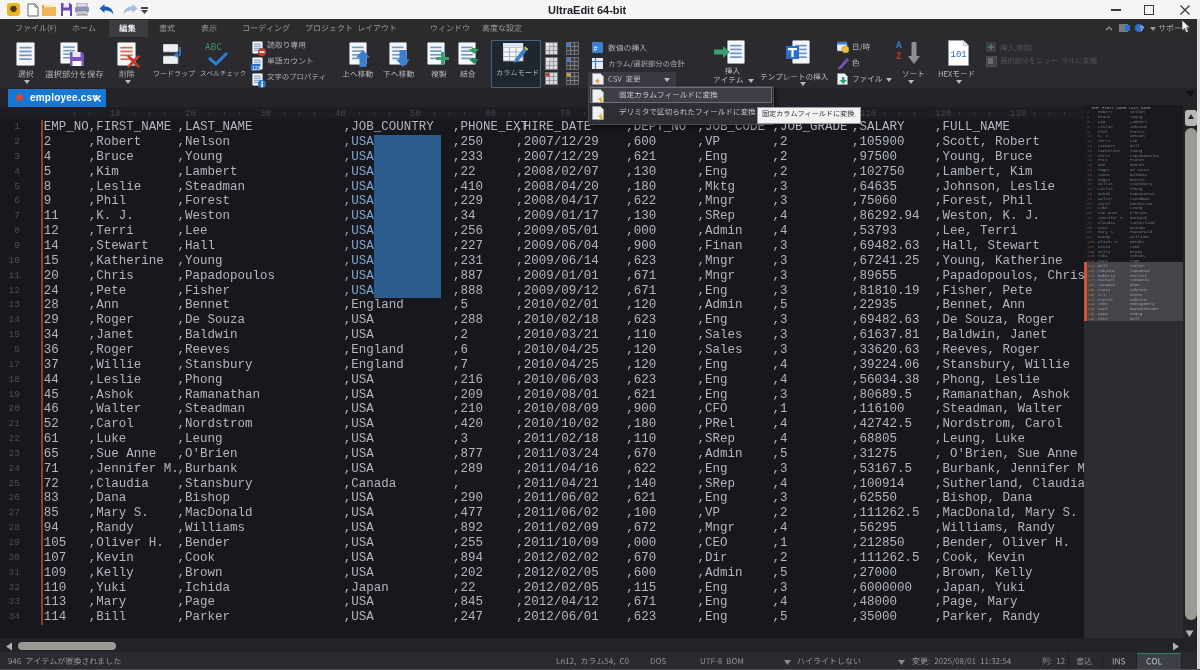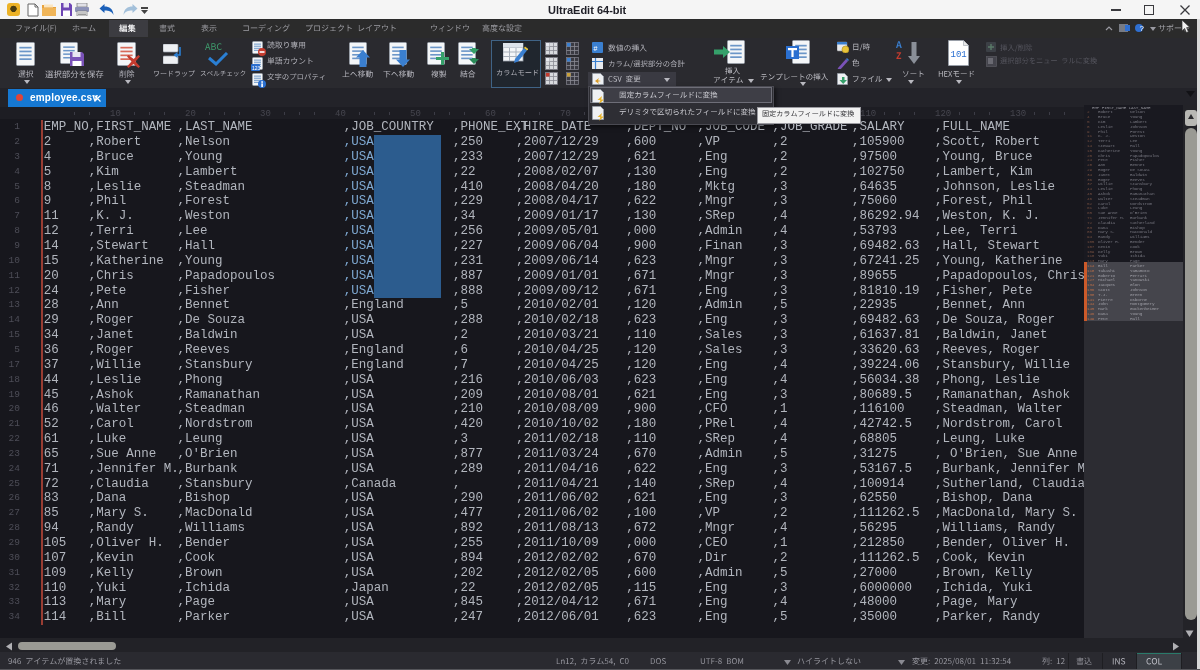--- a/index.html
+++ b/index.html
@@ -517,25 +517,25 @@
 <div class="row t" style="top:372.65px"><span class="c0">44</span><span class="c1">,Leslie</span><span class="c2">,Phong</span><span class="c3">,USA</span><span class="c4">,216</span><span class="c5">,2010/06/03</span><span class="c6">,623</span><span class="c7">,Eng</span><span class="c8">,4</span><span class="c9">,56034.38</span><span class="c10">,Phong, Leslie</span></div>
 <div class="row t" style="top:387.50px"><span class="c0">45</span><span class="c1">,Ashok</span><span class="c2">,Ramanathan</span><span class="c3">,USA</span><span class="c4">,209</span><span class="c5">,2010/08/01</span><span class="c6">,621</span><span class="c7">,Eng</span><span class="c8">,3</span><span class="c9">,80689.5</span><span class="c10">,Ramanathan, Ashok</span></div>
 <div class="row t" style="top:402.35px"><span class="c0">46</span><span class="c1">,Walter</span><span class="c2">,Steadman</span><span class="c3">,USA</span><span class="c4">,210</span><span class="c5">,2010/08/09</span><span class="c6">,900</span><span class="c7">,CFO</span><span class="c8">,1</span><span class="c9">,116100</span><span class="c10">,Steadman, Walter</span></div>
 <div class="row t" style="top:417.20px"><span class="c0">52</span><span class="c1">,Carol</span><span class="c2">,Nordstrom</span><span class="c3">,USA</span><span class="c4">,420</span><span class="c5">,2010/10/02</span><span class="c6">,180</span><span class="c7">,PRel</span><span class="c8">,4</span><span class="c9">,42742.5</span><span class="c10">,Nordstrom, Carol</span></div>
 <div class="row t" style="top:432.05px"><span class="c0">61</span><span class="c1">,Luke</span><span class="c2">,Leung</span><span class="c3">,USA</span><span class="c4">,3</span><span class="c5">,2011/02/18</span><span class="c6">,110</span><span class="c7">,SRep</span><span class="c8">,4</span><span class="c9">,68805</span><span class="c10">,Leung, Luke</span></div>
 <div class="row t" style="top:446.90px"><span class="c0">65</span><span class="c1">,Sue Anne</span><span class="c2">,O'Brien</span><span class="c3">,USA</span><span class="c4">,877</span><span class="c5">,2011/03/24</span><span class="c6">,670</span><span class="c7">,Admin</span><span class="c8">,5</span><span class="c9">,31275</span><span class="c10">, O'Brien, Sue Anne</span></div>
 <div class="row t" style="top:461.75px"><span class="c0">71</span><span class="c1">,Jennifer M.</span><span class="c2">,Burbank</span><span class="c3">,USA</span><span class="c4">,289</span><span class="c5">,2011/04/16</span><span class="c6">,622</span><span class="c7">,Eng</span><span class="c8">,3</span><span class="c9">,53167.5</span><span class="c10">,Burbank, Jennifer M</span></div>
 <div class="row t" style="top:476.60px"><span class="c0">72</span><span class="c1">,Claudia</span><span class="c2">,Stansbury</span><span class="c3">,Canada</span><span class="c4">,</span><span class="c5">,2011/04/21</span><span class="c6">,140</span><span class="c7">,SRep</span><span class="c8">,4</span><span class="c9">,100914</span><span class="c10">,Sutherland, Claudia</span></div>
 <div class="row t" style="top:491.45px"><span class="c0">83</span><span class="c1">,Dana</span><span class="c2">,Bishop</span><span class="c3">,USA</span><span class="c4">,290</span><span class="c5">,2011/06/02</span><span class="c6">,621</span><span class="c7">,Eng</span><span class="c8">,3</span><span class="c9">,62550</span><span class="c10">,Bishop, Dana</span></div>
 <div class="row t" style="top:506.30px"><span class="c0">85</span><span class="c1">,Mary S.</span><span class="c2">,MacDonald</span><span class="c3">,USA</span><span class="c4">,477</span><span class="c5">,2011/06/02</span><span class="c6">,100</span><span class="c7">,VP</span><span class="c8">,2</span><span class="c9">,111262.5</span><span class="c10">,MacDonald, Mary S.</span></div>
-<div class="row t" style="top:521.15px"><span class="c0">94</span><span class="c1">,Randy</span><span class="c2">,Williams</span><span class="c3">,USA</span><span class="c4">,892</span><span class="c5">,2011/08/13</span><span class="c6">,672</span><span class="c7">,Mngr</span><span class="c8">,4</span><span class="c9">,56295</span><span class="c10">,Williams, Randy</span></div>
+<div class="row t" style="top:521.15px"><span class="c0">94</span><span class="c1">,Randy</span><span class="c2">,Williams</span><span class="c3">,USA</span><span class="c4">,892</span><span class="c5">,2011/02/09</span><span class="c6">,672</span><span class="c7">,Mngr</span><span class="c8">,4</span><span class="c9">,56295</span><span class="c10">,Williams, Randy</span></div>
 <div class="row t" style="top:536.00px"><span class="c0">105</span><span class="c1">,Oliver H.</span><span class="c2">,Bender</span><span class="c3">,USA</span><span class="c4">,255</span><span class="c5">,2011/10/09</span><span class="c6">,000</span><span class="c7">,CEO</span><span class="c8">,1</span><span class="c9">,212850</span><span class="c10">,Bender, Oliver H.</span></div>
 <div class="row t" style="top:550.85px"><span class="c0">107</span><span class="c1">,Kevin</span><span class="c2">,Cook</span><span class="c3">,USA</span><span class="c4">,894</span><span class="c5">,2012/02/02</span><span class="c6">,670</span><span class="c7">,Dir</span><span class="c8">,2</span><span class="c9">,111262.5</span><span class="c10">,Cook, Kevin</span></div>
 <div class="row t" style="top:565.70px"><span class="c0">109</span><span class="c1">,Kelly</span><span class="c2">,Brown</span><span class="c3">,USA</span><span class="c4">,202</span><span class="c5">,2012/02/05</span><span class="c6">,600</span><span class="c7">,Admin</span><span class="c8">,5</span><span class="c9">,27000</span><span class="c10">,Brown, Kelly</span></div>
-<div class="row t" style="top:580.55px"><span class="c0">110</span><span class="c1">,Yuki</span><span class="c2">,Ichida</span><span class="c3">,Japan</span><span class="c4">,22</span><span class="c5">,2012/02/05</span><span class="c6">,115</span><span class="c7">,Eng</span><span class="c8">,3</span><span class="c9">,6000000</span><span class="c10">,Ichida, Yuki</span></div>
+<div class="row t" style="top:580.55px"><span class="c0">110</span><span class="c1">,Yuki</span><span class="c2">,Ichida</span><span class="c3">,Japan</span><span class="c4">,22</span><span class="c5">,2012/02/05</span><span class="c6">,115</span><span class="c7">,Eng</span><span class="c8">,3</span><span class="c9">,6000000</span><span class="c10">,Japan, Yuki</span></div>
 <div class="row t" style="top:595.40px"><span class="c0">113</span><span class="c1">,Mary</span><span class="c2">,Page</span><span class="c3">,USA</span><span class="c4">,845</span><span class="c5">,2012/04/12</span><span class="c6">,671</span><span class="c7">,Eng</span><span class="c8">,4</span><span class="c9">,48000</span><span class="c10">,Page, Mary</span></div>
 <div class="row t" style="top:610.25px"><span class="c0">114</span><span class="c1">,Bill</span><span class="c2">,Parker</span><span class="c3">,USA</span><span class="c4">,247</span><span class="c5">,2012/06/01</span><span class="c6">,623</span><span class="c7">,Eng</span><span class="c8">,5</span><span class="c9">,35000</span><span class="c10">,Parker, Randy</span></div>
 <div class="ln" style="left:0px;top:120.20px">1</div>
 <div class="ln" style="left:0px;top:135.05px">2</div>
 <div class="ln" style="left:0px;top:149.90px">3</div>
 <div class="ln" style="left:0px;top:164.75px">4</div>
 <div class="ln" style="left:0px;top:179.60px">5</div>
 <div class="ln" style="left:0px;top:194.45px">6</div>
 <div class="ln" style="left:0px;top:209.30px">7</div>
 <div class="ln" style="left:0px;top:224.15px">8</div>

